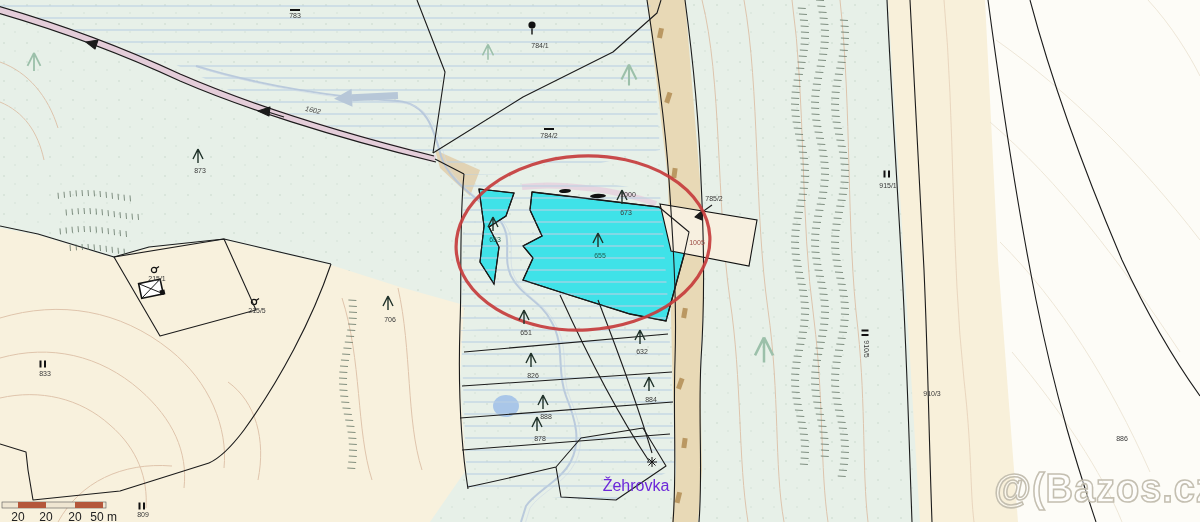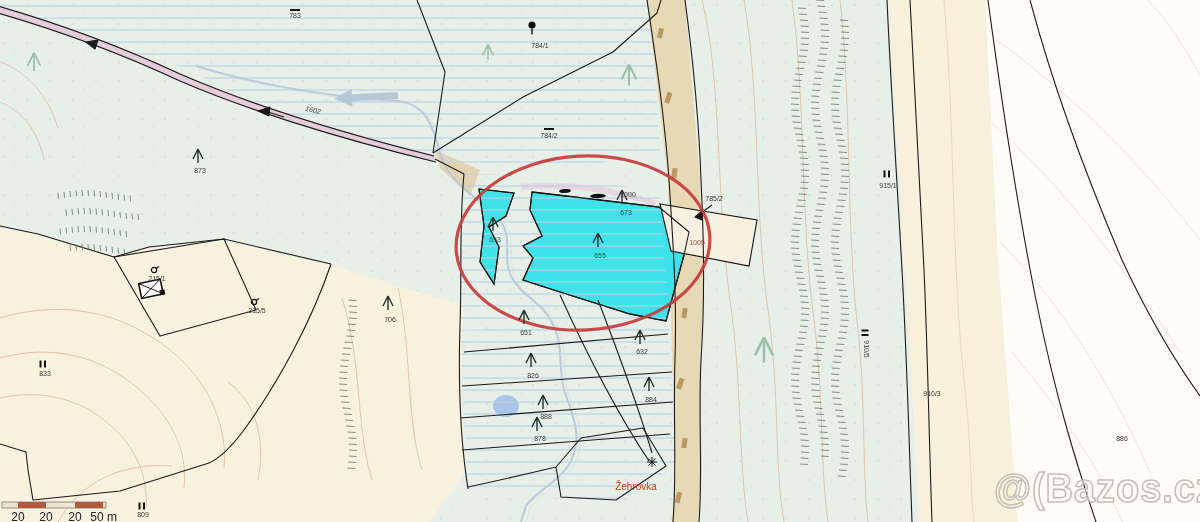--- a/index.html
+++ b/index.html
@@ -4,21 +4,21 @@
 <style>
   html,body{margin:0;padding:0;background:#fff;}
   #stage{position:relative;width:1200px;height:522px;overflow:hidden;
          font-family:"Liberation Sans",sans-serif;background:#e7f0e8;}
   #stage svg.base{position:absolute;left:0;top:0;}
   .lbl{position:absolute;font-size:7px;line-height:1;color:#3a3a3a;white-space:nowrap;
        transform:translate(-50%,-50%);}
   .sym{position:absolute;transform:translate(-50%,-50%);}
   #road-label{position:absolute;font-size:7px;font-style:italic;color:#4a4a4a;
        transform:translate(-50%,-50%) rotate(13deg);white-space:nowrap;}
-  #stream-label{position:absolute;font-size:10px;color:#c2410c;white-space:nowrap;
+  #stream-label{position:absolute;font-size:16px;color:#6d28d9;white-space:nowrap;
        transform:translate(-50%,-50%);}
   #watermark{position:absolute;left:994px;top:466px;font-size:40px;font-weight:bold;
        letter-spacing:1px;color:rgba(255,255,255,0.45);
        -webkit-text-stroke:1.6px rgba(193,188,173,0.95);transform:scaleX(0.95);
        transform-origin:left top;white-space:nowrap;}
   .scale-lbl{position:absolute;font-size:12px;color:#222;transform:translate(-50%,0);}
 </style>
 </head>
 <body>
 

